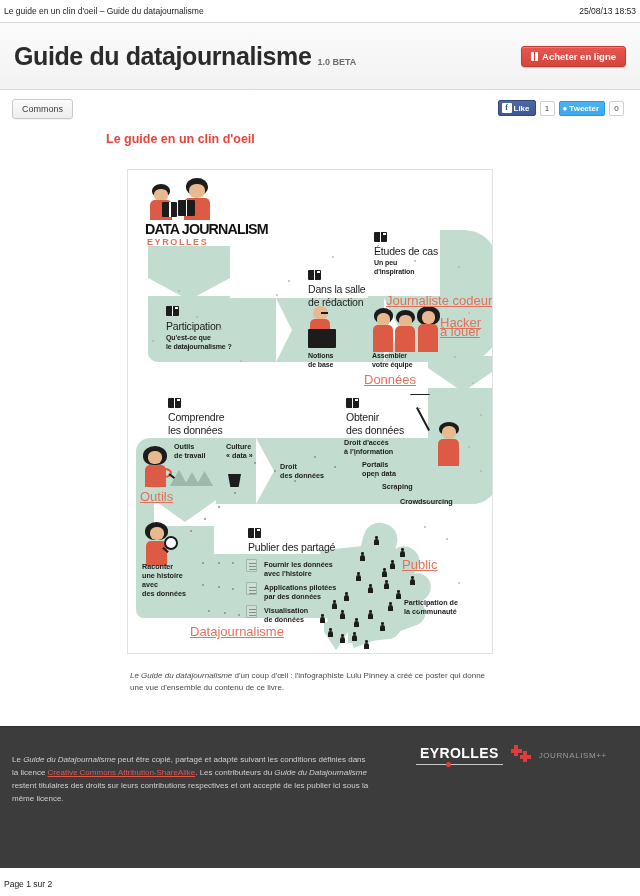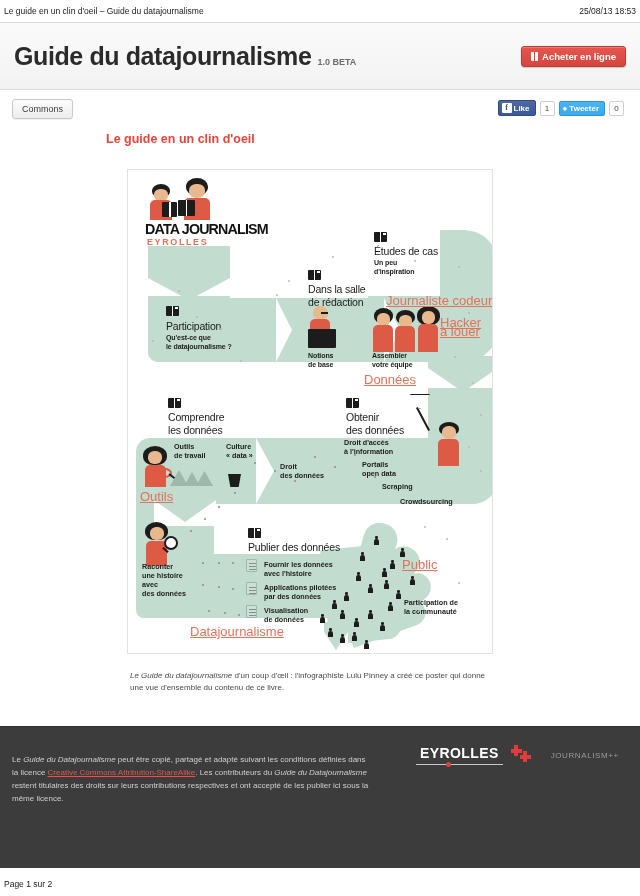--- a/index.html
+++ b/index.html
@@ -212,21 +212,21 @@
     font-size:14px; font-weight:bold; color:#fff; letter-spacing:.4px;
     position:relative; padding-bottom:4px;
   }
   .eyr-rule {
     position:absolute; left:-4px; right:-4px; bottom:0; height:1px; background:#c9c9c9;
   }
   .eyr-dot {
     position:absolute; left:26px; bottom:-2px; width:5px; height:5px;
     background:#e0413c; border-radius:50%;
   }
-  .jpp { display:flex; align-items:center; gap:20px; }
+  .jpp { display:flex; align-items:center; gap:8px; }
   .jpp-mark { position:relative; width:20px; height:17px; }
   .jpp-c1, .jpp-c2 { position:absolute; background:#e23b3b; }
   .jpp-text { font-size:8px; color:#9a9a9a; letter-spacing:.6px; }
 
   
   .print-footer {
     position:absolute; left:0; top:872px; width:640px; height:24px;
     display:flex; align-items:center; justify-content:space-between;
     padding:0 4px; font-size:8.5px; color:#1a1a1a;
   }
@@ -417,21 +417,21 @@
     <div class="person" style="left:308px; top:252px; width:28px; height:44px;">
       <div class="p-hair" style="left:3px; top:0; width:20px; height:13px;"></div>
       <div class="p-face" style="left:6px; top:4px; width:14px; height:13px;"></div>
       <div class="p-body" style="left:2px; top:17px; width:21px; height:27px;"></div>
       <div style="position:absolute; left:-14px; top:-16px; width:2px; height:26px; background:#1c1c1c; transform:rotate(-28deg);"></div>
       <div style="position:absolute; left:-26px; top:-28px; width:20px; height:15px; background:#fff; border:1.6px solid #1c1c1c;
            clip-path:polygon(0 0, 100% 0, 50% 100%);"></div>
     </div>
 
     <div class="bookicon" style="left:120px; top:358px;"></div>
-    <div class="lbl lbl-head" style="left:120px; top:371px;">Publier des données</div>
+    <div class="lbl lbl-head" style="left:120px; top:371px;">Publier des partagé</div>
 
     <div class="person" style="left:16px; top:352px; width:30px; height:46px;">
       <div class="p-hair" style="left:1px; top:0; width:23px; height:18px;"></div>
       <div class="p-face" style="left:6px; top:5px; width:14px; height:13px;"></div>
       <div class="p-body" style="left:2px; top:19px; width:21px; height:25px;"></div>
       <div style="position:absolute; left:20px; top:14px; width:14px; height:14px; border:2px solid #1c1c1c; border-radius:50%; background:#fff;"></div>
       <div style="position:absolute; left:18px; top:27px; width:7px; height:2px; background:#1c1c1c; transform:rotate(42deg);"></div>
     </div>
     <div class="lbl lbl-bold" style="left:14px; top:392px;">Raconter</div>
     <div class="lbl lbl-bold" style="left:14px; top:401px;">une histoire</div>

